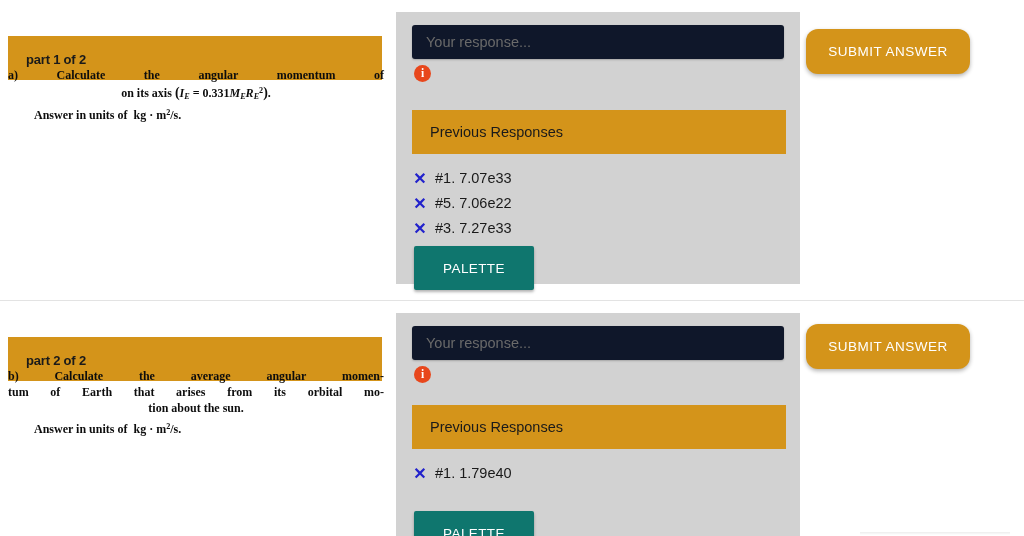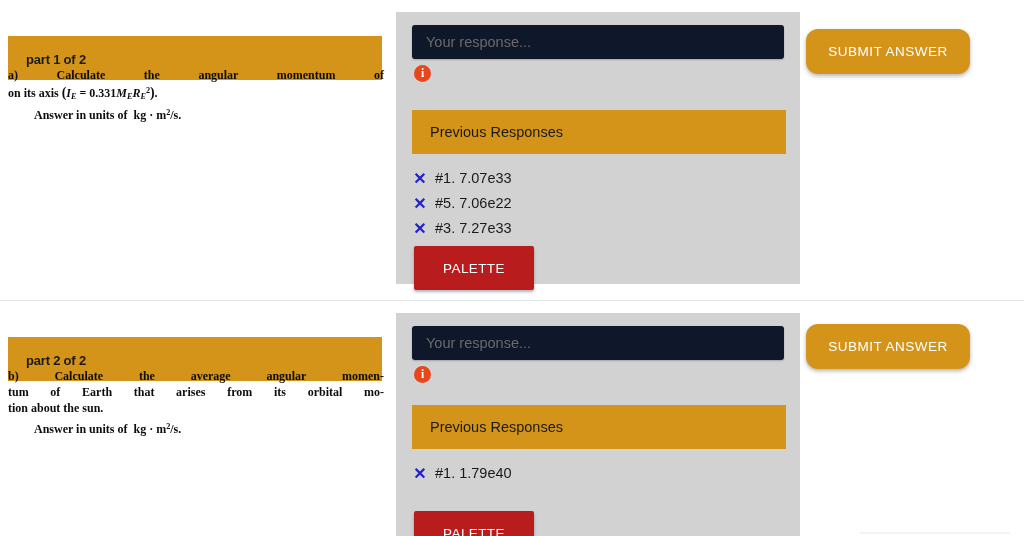--- a/index.html
+++ b/index.html
@@ -68,20 +68,21 @@
     width: 376px;
     font-family: "Liberation Serif", serif;
     font-size: 12px;
     color: #0d0d0d;
     line-height: 1.33;
   }
   .q-line {
     display: block;
     white-space: nowrap;
     font-weight: 600;
+    text-align: center;
   }
   .q-line.justify {
     white-space: normal;
     text-align: justify;
     text-align-last: justify;
   }
   .ans-line {
     display: block;
     margin-top: 5px;
     text-indent: 26px;
@@ -208,21 +209,21 @@
     font-family: "Liberation Sans", sans-serif;
     font-size: 16px;
     font-weight: bold;
   }
 
   .palette-button {
     position: absolute;
     left: 18px;
     width: 120px;
     height: 44px;
-    background: #b91c1c;
+    background: #0f766e;
     border: none;
     border-radius: 2px;
     box-shadow: 0 2px 3px rgba(0,0,0,0.3);
     color: #ffffff;
     font-family: "Liberation Sans", sans-serif;
     font-size: 13.5px;
     letter-spacing: 0.4px;
     cursor: pointer;
   }
   #section-1 .palette-button { top: 234px; }

